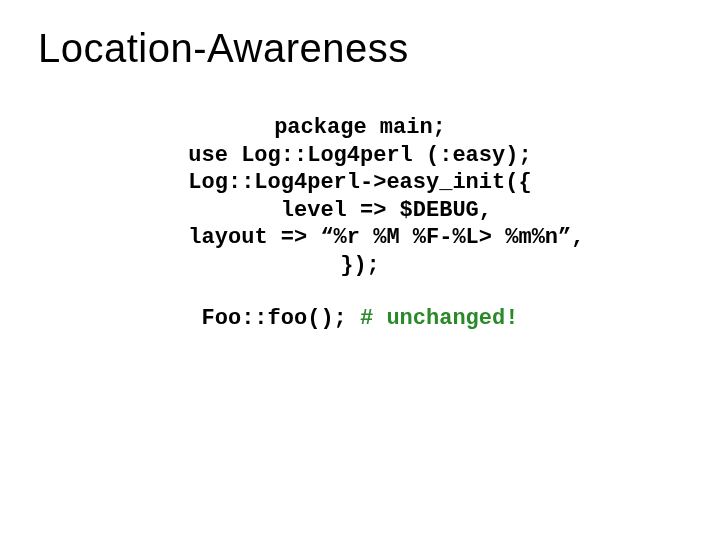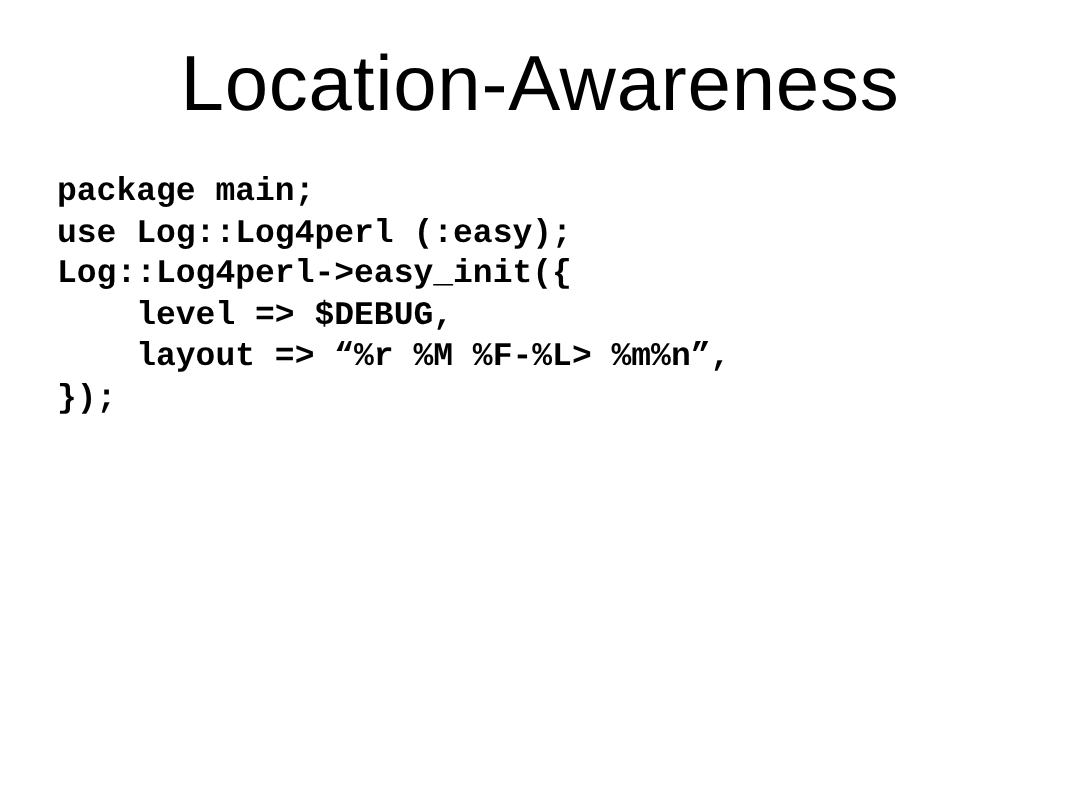--- a/index.html
+++ b/index.html
@@ -11,32 +11,32 @@
     font-family: Arial, Helvetica, sans-serif;
     color: #000000;
   }
   .slide {
     box-sizing: border-box;
     width: 720px;
     height: 540px;
     padding: 18px 38px 30px 38px;
   }
   .title {
-    font-size: 52px;
+    font-size: 40px;
     font-weight: 400;
-    text-align: center;
-    margin: 8px 0 28px 0;
+    margin: 8px 0 43px 0;
     letter-spacing: 0.5px;
   }
   .code {
     font-family: "Courier New", Courier, monospace;
     font-size: 22px;
     line-height: 1.25;
     white-space: pre;
     font-weight: bold;
+    text-align: center;
   }
   .code .comment {
     color: #2a8a2a;
   }
   .spacer {
     height: 26px;
   }
   .big-spacer {
     height: 52px;
   }
@@ -49,16 +49,17 @@
 
   <div class="code"><span>package main;</span>
 <span>use Log::Log4perl (:easy);</span>
 <span>Log::Log4perl-&gt;easy_init({</span>
 <span>    level =&gt; $DEBUG,</span>
 <span>    layout =&gt; “%r %M %F-%L&gt; %m%n”,</span>
 <span>});</span></div>
 
   <div class="spacer"></div>
 
+  <div class="code"><span>Foo::foo(); </span><span class="comment"># unchanged!</span></div>
 
   <div class="big-spacer"></div>
 
 </div>
 
 </body></html>

